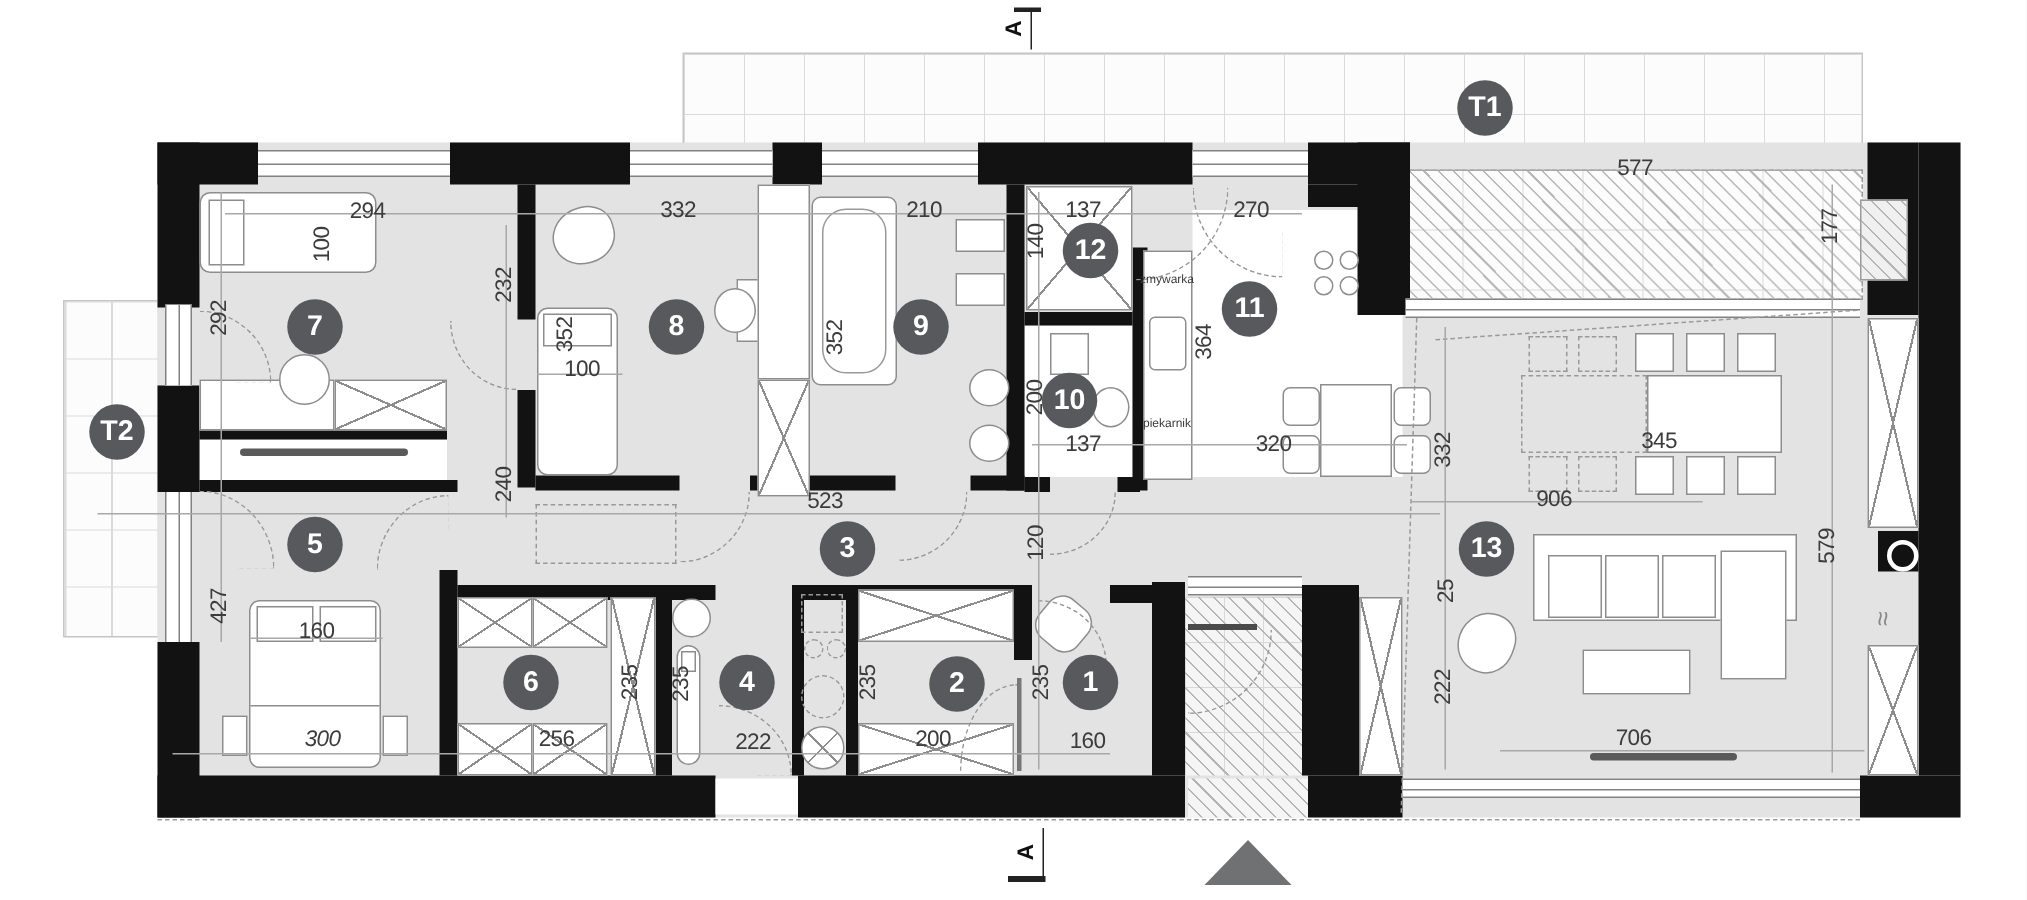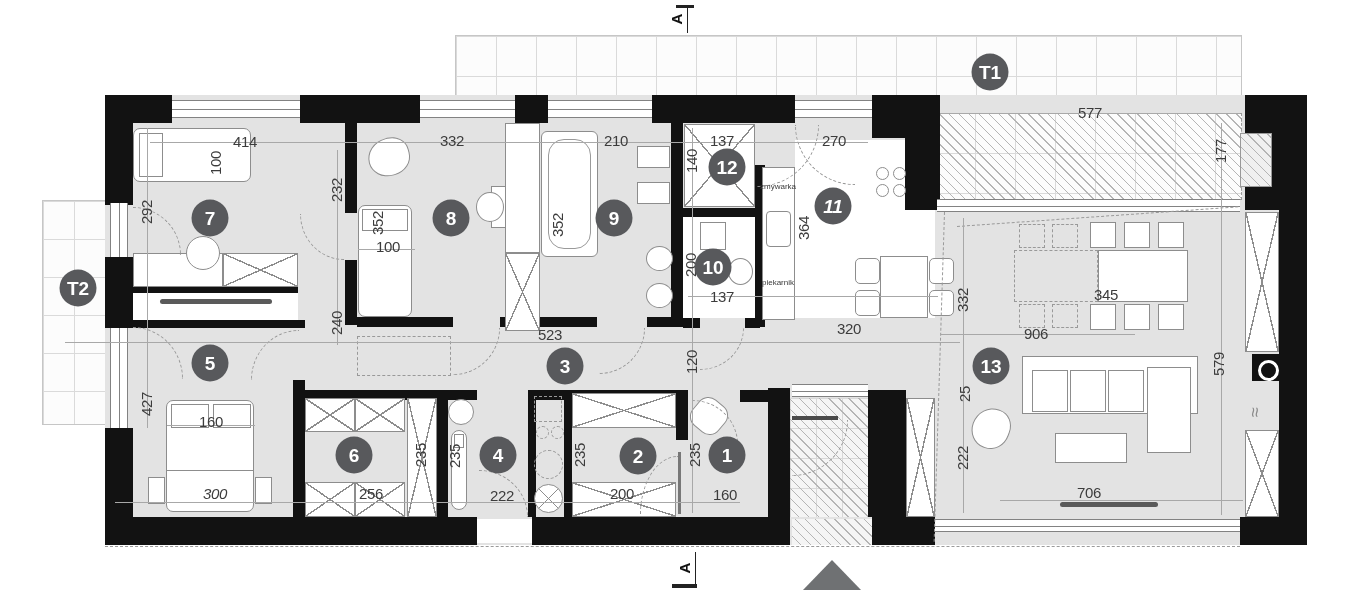--- a/index.html
+++ b/index.html
@@ -262,37 +262,37 @@
   <div class="abs" style="left:687px;top:6px;width:1px;height:27px;background:#222;"></div>
   <div class="abs" style="left:676px;top:5px;width:18px;height:3px;background:#222;"></div>
   <div class="secA" style="left:676px;top:19px;">A</div>
   <div class="abs" style="left:695px;top:552px;width:1px;height:33px;background:#222;"></div>
   <div class="abs" style="left:672px;top:584px;width:25px;height:4px;background:#222;"></div>
   <div class="secA" style="left:684px;top:568px;">A</div>
 
   <div class="tri" style="left:803px;top:560px;"></div>
 
   <div id="dims-layer">
-      <span class="dim" style="left: 245px; top: 141px;">414</span>
+      <span class="dim" style="left: 245px; top: 141px;">294</span>
       <span class="dim v" style="left: 215px; top: 163px;">100</span>
       <span class="dim v" style="left: 146px; top: 212px;">292</span>
       <span class="dim v" style="left: 336px; top: 190px;">232</span>
       <span class="dim v" style="left: 336px; top: 323px;">240</span>
       <span class="dim" style="left: 452px; top: 140px;">332</span>
       <span class="dim v" style="left: 377px; top: 223px;">352</span>
       <span class="dim" style="left: 388px; top: 246px;">100</span>
       <span class="dim" style="left: 616px; top: 140px;">210</span>
       <span class="dim v" style="left: 557px; top: 225px;">352</span>
       <span class="dim" style="left: 722px; top: 140px;">137</span>
       <span class="dim v" style="left: 691px; top: 161px;">140</span>
       <span class="dim" style="left: 834px; top: 140px;">270</span>
       <span class="dim v" style="left: 690px; top: 265px;">200</span>
       <span class="dim" style="left: 722px; top: 296px;">137</span>
       <span class="dim v" style="left: 803px; top: 228px;">364</span>
-      <span class="dim" style="left: 849px; top: 296px; margin-top: 32px;">320</span>
+      <span class="dim" style="left: 849px; top: 296px;">320</span>
       <span class="dim" style="left: 1090px; top: 112px;">577</span>
       <span class="dim v" style="left: 1220px; top: 151px;">177</span>
       <span class="dim v" style="left: 962px; top: 300px;">332</span>
       <span class="dim" style="left: 1106px; top: 294px;">345</span>
       <span class="dim" style="left: 1036px; top: 333px;">906</span>
       <span class="dim" style="left: 550px; top: 334px;">523</span>
       <span class="dim v" style="left: 691px; top: 362px;">120</span>
       <span class="dim v" style="left: 964px; top: 394px;">25</span>
       <span class="dim v" style="left: 962px; top: 458px;">222</span>
       <span class="dim v" style="left: 1218px; top: 364px;">579</span>
@@ -313,19 +313,19 @@
       <div class="circle" style="left: 727px; top: 455px;">1</div>
       <div class="circle" style="left: 638px; top: 456px;">2</div>
       <div class="circle" style="left: 565px; top: 366px;">3</div>
       <div class="circle" style="left: 498px; top: 455px;">4</div>
       <div class="circle" style="left: 210px; top: 363px;">5</div>
       <div class="circle" style="left: 354px; top: 455px;">6</div>
       <div class="circle" style="left: 210px; top: 218px;">7</div>
       <div class="circle" style="left: 451px; top: 218px;">8</div>
       <div class="circle" style="left: 614px; top: 218px;">9</div>
       <div class="circle" style="left: 713px; top: 267px;">10</div>
-      <div class="circle" style="left: 833px; top: 206px; font-style: italic;">11</div>
+      <div class="circle" style="left: 833px; top: 206px;">11</div>
       <div class="circle" style="left: 727px; top: 167px;">12</div>
       <div class="circle" style="left: 991px; top: 366px;">13</div>
       <div class="circle" style="left: 990px; top: 72px;">T1</div>
       <div class="circle" style="left: 78px; top: 288px;">T2</div>
     </div>
 </div>
 
 </body></html>

